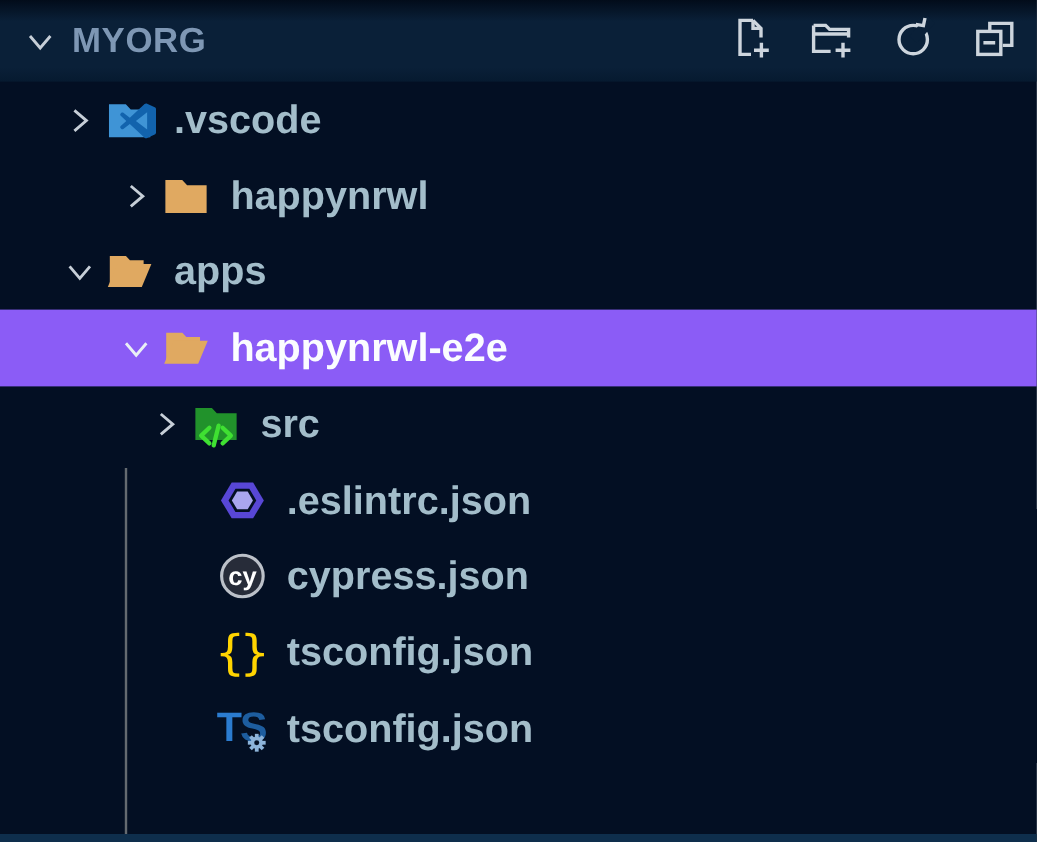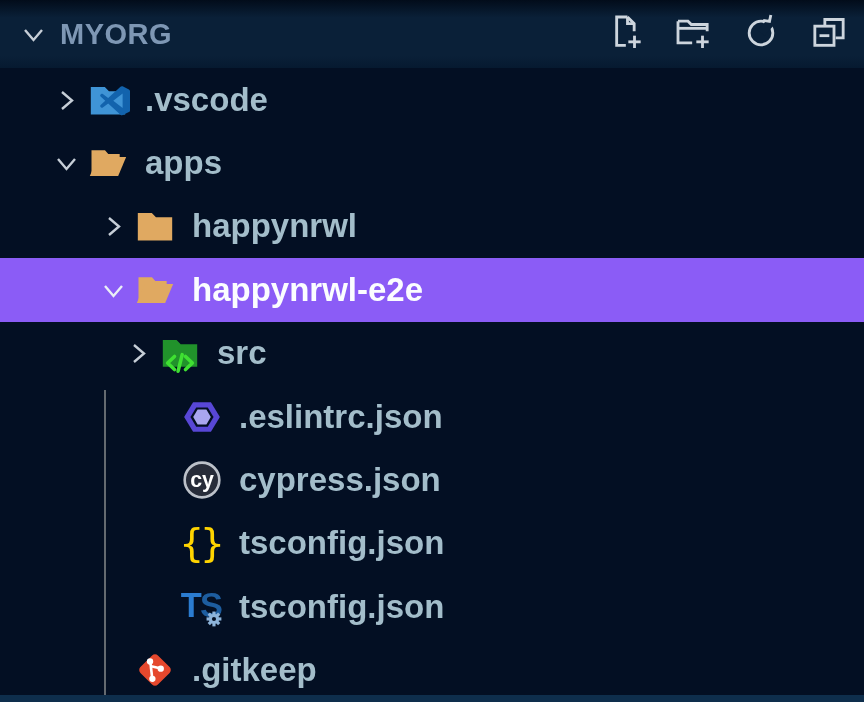--- a/index.html
+++ b/index.html
@@ -104,46 +104,46 @@
         <span class="fileicon">
           <svg width="44" height="44" viewBox="0 0 32 32">
             <path d="M3.5 26.5 V6.5 h10.2 l3 3.2 H28.5 V26.5 Z" fill="#3f94d6"></path>
             <g transform="translate(10.5,6) scale(0.215)">
               <path d="M96.5 10.7 L75 .4c-2.4-1.2-5.3-.7-7.2 1.2L26.2 39.9 8 26.1c-1.7-1.3-4.1-1.2-5.7.3L.6 28c-1.9 1.7-1.9 4.7 0 6.4L16.3 49 .6 63.6c-1.9 1.7-1.9 4.7 0 6.4l1.7 1.6c1.6 1.5 4 1.6 5.7.3l18.2-13.8 41.6 38.3c1.9 1.9 4.8 2.4 7.2 1.2l21.5-10.3c2.1-1 3.5-3.2 3.5-5.6V16.3c0-2.4-1.4-4.6-3.5-5.6zM75 73.3 43.4 49 75 24.7v48.6z" fill="#1263ad"></path>
             </g>
           </svg>
         </span>
         <span class="label">.vscode</span>
       </div>
+      <div class="row" style="padding-left: 93px;">
+        <span class="twisty">
+          <svg width="32" height="32" viewBox="0 0 32 32" fill="none" stroke="#c6ced7" stroke-width="2.4">
+            <polyline points="12,8 22,16.5 12,25"></polyline>
+          </svg>
+        </span>
+        <span class="fileicon">
+          <svg width="44" height="44" viewBox="0 0 32 32">
+            <path d="M3.5 26.5 V6.5 h10.2 l3 3.2 H28.5 V26.5 Z" fill="#e0a961"></path>
+          </svg>
+        </span>
+        <span class="label">happynrwl</span>
+      </div>
       <div class="row" style="padding-left: 46px;">
         <span class="twisty">
           <svg width="32" height="32" viewBox="0 0 32 32" fill="none" stroke="#c6ced7" stroke-width="2.4">
             <polyline points="8,12 16.5,22 25,12"></polyline>
           </svg>
         </span>
         <span class="fileicon">
           <svg width="44" height="44" viewBox="0 0 32 32">
             <path d="M4 25.5 V6.8 h9.8 l2.4 2.6 h8.3 v3.4 H9.8 Z" fill="#e0a961"></path>
             <path d="M2.8 25.5 L8.6 11.6 H29.2 L23.4 25.5 Z" fill="#e0a961"></path>
           </svg>
         </span>
         <span class="label">apps</span>
-      </div>
-      <div class="row" style="padding-left: 93px;">
-        <span class="twisty">
-          <svg width="32" height="32" viewBox="0 0 32 32" fill="none" stroke="#c6ced7" stroke-width="2.4">
-            <polyline points="12,8 22,16.5 12,25"></polyline>
-          </svg>
-        </span>
-        <span class="fileicon">
-          <svg width="44" height="44" viewBox="0 0 32 32">
-            <path d="M3.5 26.5 V6.5 h10.2 l3 3.2 H28.5 V26.5 Z" fill="#e0a961"></path>
-          </svg>
-        </span>
-        <span class="label">happynrwl</span>
       </div>
       <div class="row selected" style="padding-left: 93px;">
         <span class="twisty">
           <svg width="32" height="32" viewBox="0 0 32 32" fill="none" stroke="#e9eff5" stroke-width="2.4">
             <polyline points="8,12 16.5,22 25,12"></polyline>
           </svg>
         </span>
         <span class="fileicon">
           <svg width="44" height="44" viewBox="0 0 32 32">
             <path d="M4 25.5 V6.8 h9.8 l2.4 2.6 h8.3 v3.4 H9.8 Z" fill="#e0a961"></path>
@@ -214,35 +214,15 @@
             <line x1="22.1" y1="24.7" x2="19.3" y2="24.7" stroke="#8db4da" stroke-width="2.3"></line>
             <line x1="22.9" y1="22.9" x2="20.9" y2="20.9" stroke="#8db4da" stroke-width="2.3"></line>
             <line x1="24.7" y1="22.1" x2="24.7" y2="19.3" stroke="#8db4da" stroke-width="2.3"></line>
             <line x1="26.5" y1="22.9" x2="28.5" y2="20.9" stroke="#8db4da" stroke-width="2.3"></line>
             <circle cx="24.7" cy="24.7" r="3.7" fill="#8db4da"></circle>
             <circle cx="24.7" cy="24.7" r="1.5" fill="#030f23"></circle>
           </svg>
         </span>
         <span class="label">tsconfig.json</span>
       </div>
-      <div class="row" style="padding-left: 93px;">
-        <span class="twisty"></span>
-        <span class="fileicon">
-          <svg width="44" height="44" viewBox="0 0 32 32">
-            <g transform="rotate(45 16 16)">
-              <rect x="7" y="7" width="18" height="18" rx="3" fill="#e5482d"></rect>
-            </g>
-            <g stroke="#ffffff" stroke-width="1.9">
-              <line x1="12.6" y1="10" x2="14" y2="22.2"></line>
-              <line x1="13.2" y1="13.2" x2="19.6" y2="14.8"></line>
-            </g>
-            <g fill="#ffffff">
-              <circle cx="12.4" cy="9.8" r="2.3"></circle>
-              <circle cx="14.1" cy="22.4" r="2.3"></circle>
-              <circle cx="20.2" cy="15" r="2.3"></circle>
-            </g>
-          </svg>
-        </span>
-        <span class="label">.gitkeep</span>
-      </div>
     </div>
 
 </div>
 
 </body></html>

